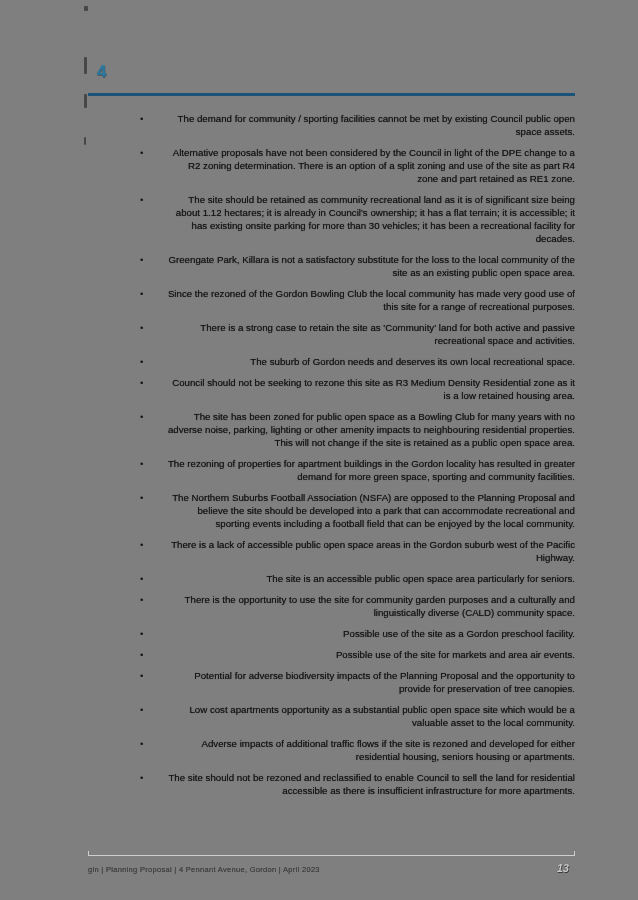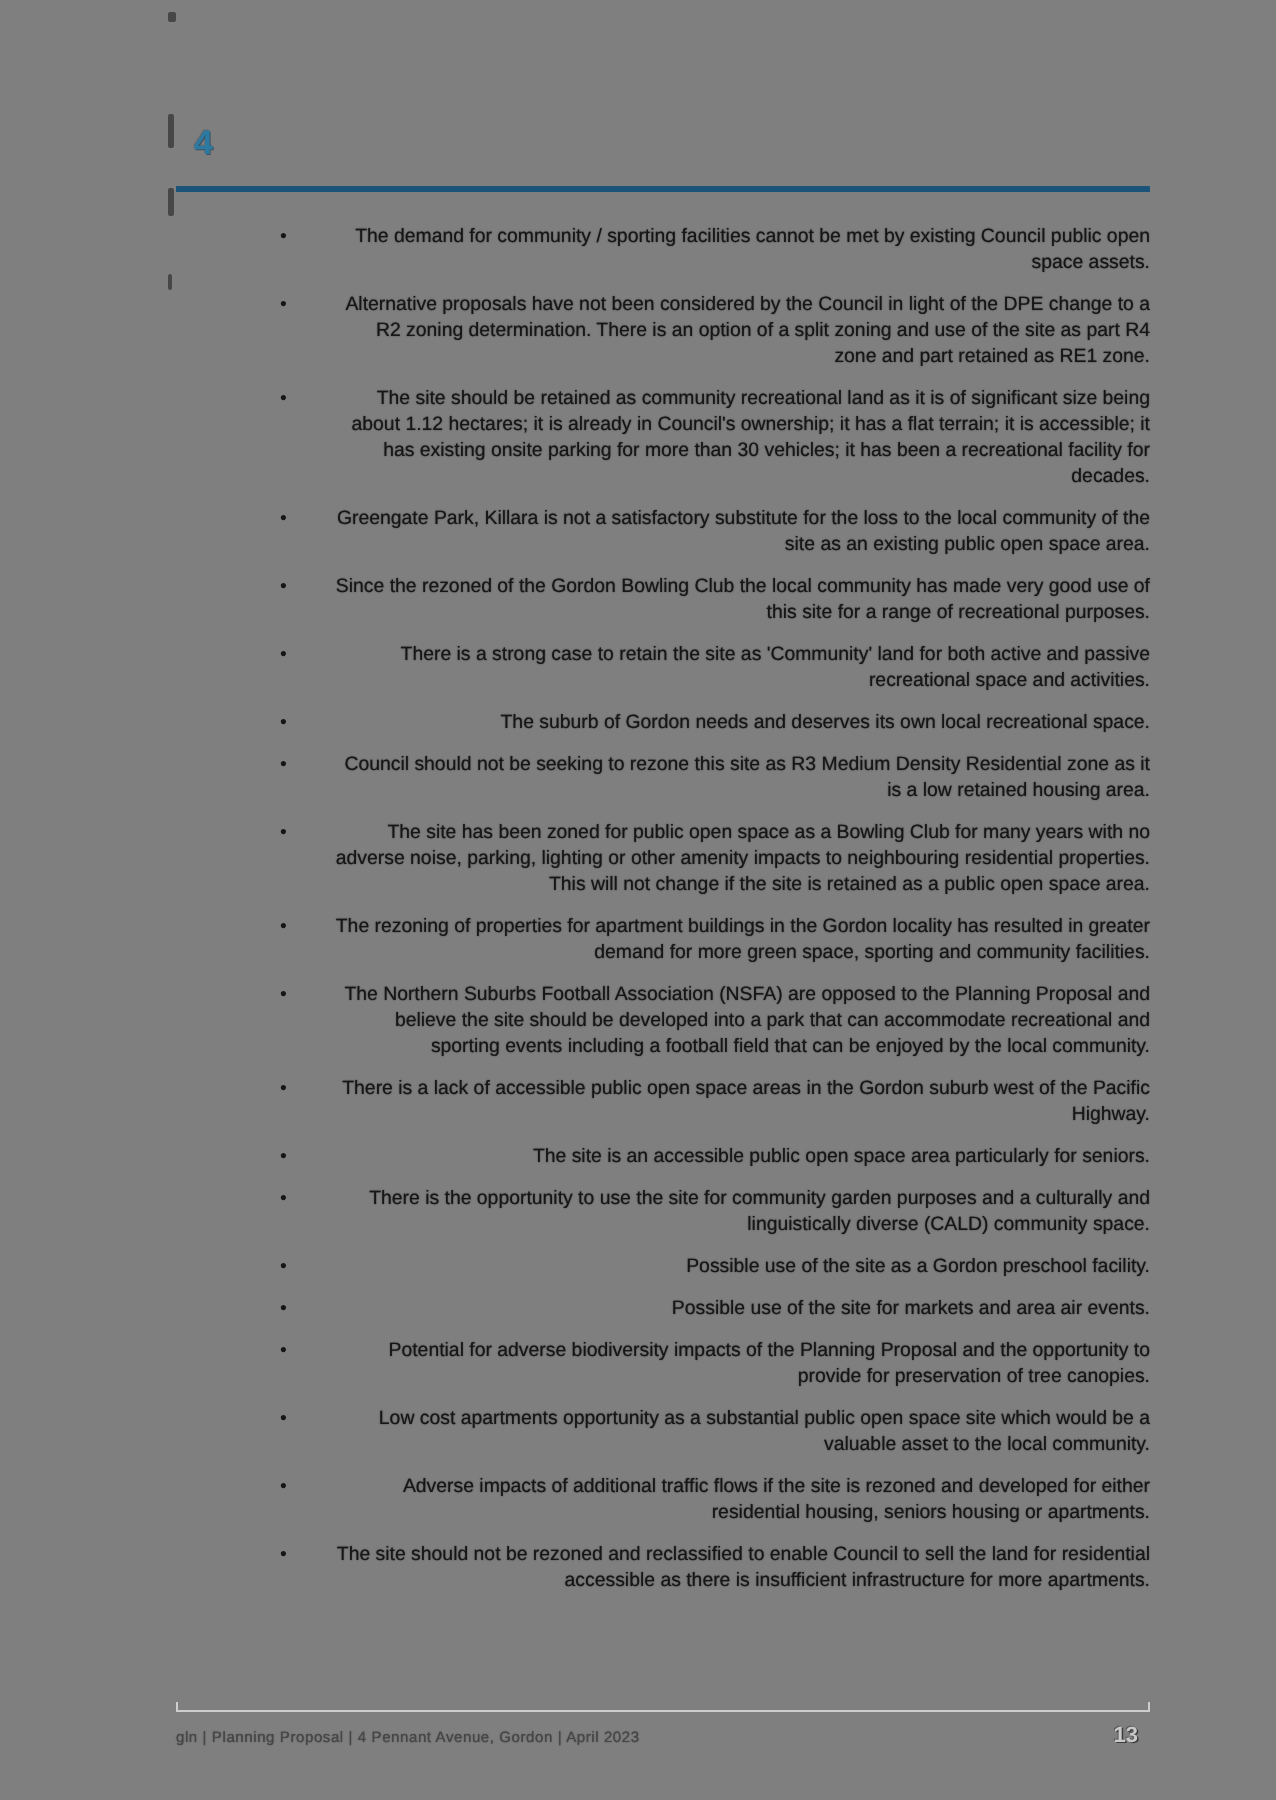--- a/index.html
+++ b/index.html
@@ -107,20 +107,21 @@
     letter-spacing: 0.3px;
     color: #474747;
     text-shadow: 0 0 0.6px rgba(40,40,40,0.8);
   }
   .page-number {
     font-size: 11px;
     font-weight: bold;
     color: #c9c9c9;
     text-shadow: 0.7px 0.7px 0 #3c3c3c, -0.5px -0.5px 0 #5a5a5a;
     padding-right: 6px;
+    font-style: italic;
   }
 
   
   .artifact {
     position: absolute;
     background: #2a2a2a;
     opacity: 0.65;
     border-radius: 1px;
   }
   .a1 { left: 84px; top: 6px;   width: 4px; height: 5px; }

